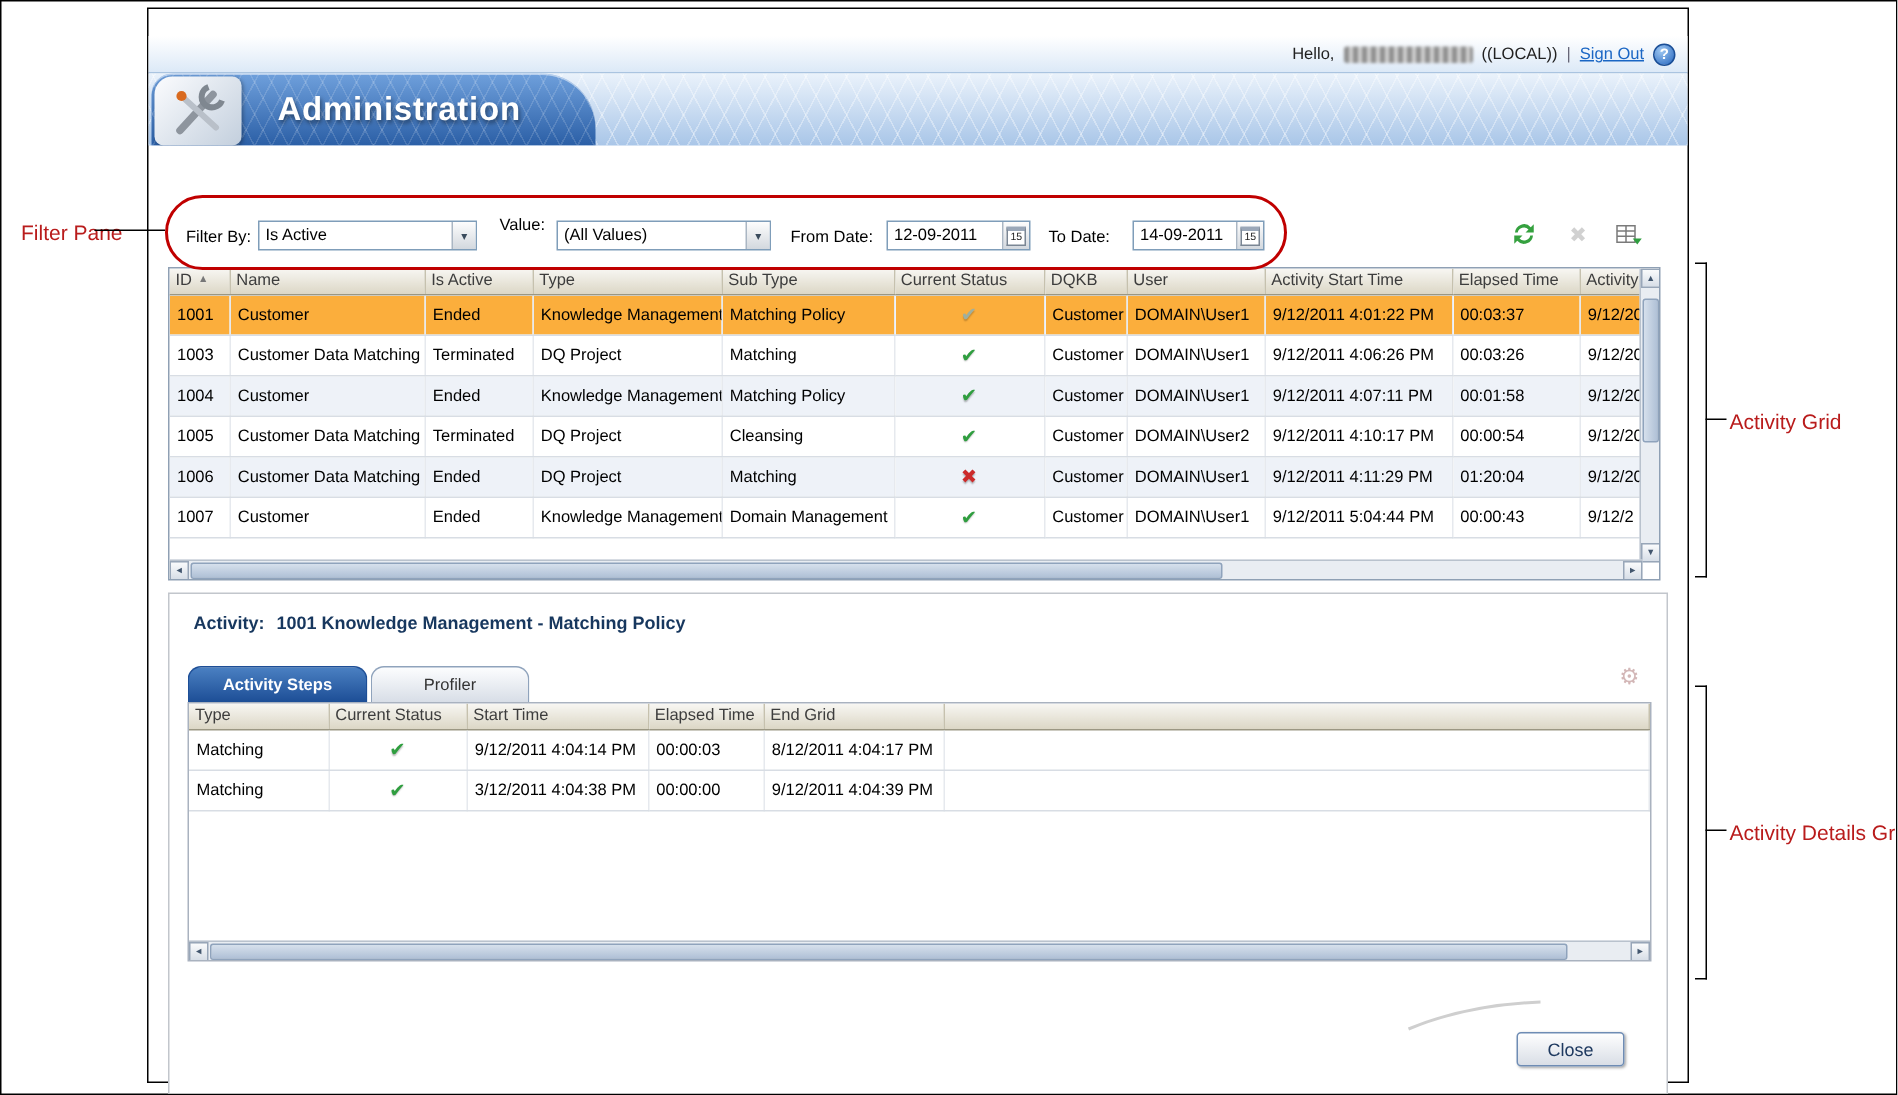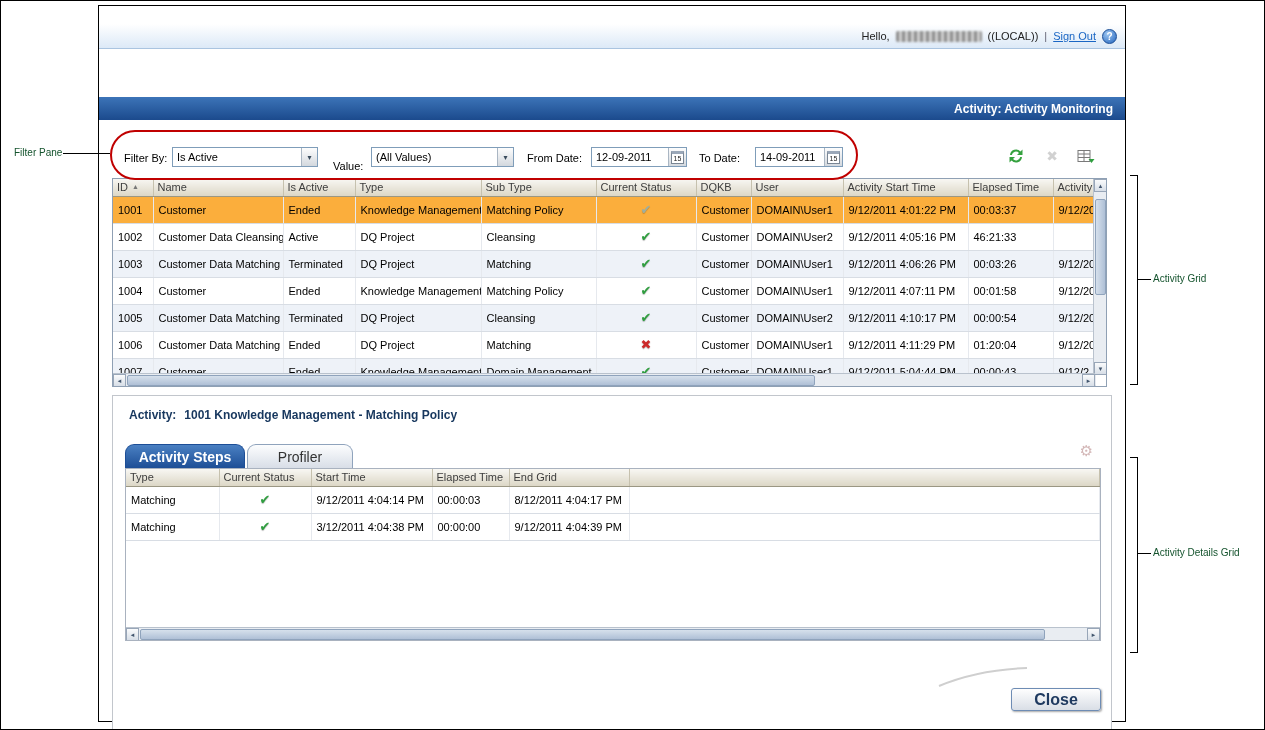--- a/index.html
+++ b/index.html
@@ -4,21 +4,21 @@
 <style>
   *{margin:0;padding:0;box-sizing:border-box}
   :root{
     --selected_row:#FBAE3C; --status_ok:#2F9E3F; --status_fail:#CC2A2A;
     --annotation_red:#C00000; --link_blue:#1A66C4;
   }
   body{font-family:"Liberation Sans",sans-serif;background:#fff}
   .stage{position:relative;width:1265px;height:730px;border:1px solid #000;background:#fff;overflow:hidden}
 
   
-  .ann{position:absolute;font-size:10px;color:#14532d;white-space:nowrap;z-index:50}
+  .ann{position:absolute;font-size:14px;color:#b91c1c;white-space:nowrap;z-index:50}
   .aline{position:absolute;background:#000;height:1px;z-index:50}
   .aline.v{width:1px}
 
   
   .window{position:absolute;left:97px;top:4px;width:1028px;height:717px;background:#fff;border:1px solid #000}
   .titlebar{position:absolute;left:0;top:0;width:100%;height:18px;background:linear-gradient(to right,#103E8E,#3E7CC9 60%,#6FA2DC);display:flex;align-items:center;gap:4px;padding:0 3px}
   .app-ico{width:12px;height:12px;background:linear-gradient(#9cc2ea,#3a6db3);border:1px solid #0c2a55;border-radius:2px;flex:none}
   .title-text{color:#fff;font-size:11px;font-weight:bold;flex:1;white-space:nowrap;overflow:hidden}
   .tb-btn{width:16px;height:13px;background:linear-gradient(#F5F4F1,#C9C5BC);border:1px solid #fff;border-right-color:#6d6a63;border-bottom-color:#6d6a63;box-shadow:0 0 0 1px #40404a;display:flex;align-items:center;justify-content:center;font-size:9px;line-height:9px;color:#000;margin-left:3px;flex:none}
   .maxbox{display:inline-block;width:7px;height:6px;border:1px solid #000;border-top-width:2px}
@@ -68,31 +68,31 @@
   .vscroll{position:absolute;top:0;right:0;width:13px;height:196px;background:#E9EDF2;border-left:1px solid #b9c2cd;z-index:5}
   .hscroll{position:absolute;left:0;bottom:0;height:13px;background:#E9EDF2;border-top:1px solid #b9c2cd;z-index:6}
   .sb-btn{position:absolute;width:13px;height:13px;background:linear-gradient(#FAFBFC,#D7DEE7);border:1px solid #98A6B8;display:flex;align-items:center;justify-content:center;font-size:6px;color:#42566E}
   .sb-thumb{position:absolute;left:1px;width:11px;background:linear-gradient(90deg,#D6E0EC,#AFC0D6);border:1px solid #8FA3BC;border-radius:2px}
   .sb-thumbh{position:absolute;top:1px;height:11px;background:linear-gradient(#D6E0EC,#AFC0D6);border:1px solid #8FA3BC;border-radius:2px}
 
   
   .details{position:absolute;left:13px;top:389px;width:1000px;height:348px;border:1px solid #C2C6CC;background:#fff}
   .d-title{position:absolute;left:16px;top:12px;font-size:12px;font-weight:bold;color:#17375E}
   .d-title .v{margin-left:8px}
-  .tab{position:absolute;top:48px;height:24px;border-radius:9px 9px 0 0;display:flex;align-items:center;justify-content:center;font-size:14px;border:1px solid #8FA3BC;border-bottom:none;cursor:pointer}
+  .tab{position:absolute;top:48px;height:24px;border-radius:9px 9px 0 0;display:flex;align-items:center;justify-content:center;font-size:11px;border:1px solid #8FA3BC;border-bottom:none;cursor:pointer}
   .tab.active{left:12px;width:120px;background:linear-gradient(#4A80C2,#1D4E96);color:#fff;font-weight:bold;border-color:#1D4E96;z-index:2}
   .tab.inactive{left:134px;width:106px;background:linear-gradient(#FCFDFE,#D8DEE7);color:#333}
   .gear{position:absolute;right:18px;top:46px;font-size:15px;color:#C9A6A6;opacity:.8}
   .dgrid-wrap{position:absolute;left:12px;top:72px;width:976px;height:173px;border:1px solid #A9B2BF;background:#fff;overflow:hidden}
   .detail-table{width:974px}
   .detail-table tbody td{background:#fff}
 
   
   .swoosh{position:absolute;left:838px;top:660px}
-  .close-btn{position:absolute;left:912px;top:682px;width:90px;height:23px;border:1px solid #6E8CB4;border-radius:3px;background:linear-gradient(#FEFEFE,#D9DEE6);font-size:16px;font-weight:bold;color:#1F3A60;box-shadow:1px 1px 2px rgba(0,0,0,.35);font-family:inherit;cursor:pointer}
+  .close-btn{position:absolute;left:912px;top:682px;width:72px;height:23px;border:1px solid #6E8CB4;border-radius:3px;background:linear-gradient(#FEFEFE,#D9DEE6);font-size:12px;font-weight:normal;color:#1F3A60;box-shadow:1px 1px 2px rgba(0,0,0,.35);font-family:inherit;cursor:pointer}
 </style>
 </head>
 <body>
 
 <div class="stage">
 
   <div class="ann" style="left:13px;top:146px">Filter Pane</div>
   <div class="aline" style="left:62px;top:152px;width:47px"></div>
 
   <div class="ann" style="left:1152px;top:272px">Activity Grid</div>
@@ -112,33 +112,43 @@
 
     <div class="hello">
       <span>Hello,</span>
       <span class="redacted"></span>
       <span>((LOCAL))</span>
       <span style="color:#667">|</span>
       <span class="signout">Sign Out</span>
       <span class="help">?</span>
     </div>
 
-    <div class="activity-bar">
-      <span>Activity: Activity Monitoring</span>
+    <div class="banner">
+      <div class="mesh-bg"></div>
+      <div class="admin-tab"></div>
+      <span class="page-title">Administration</span>
+      <div class="tool-plate">
+        <svg width="40" height="38" viewBox="0 0 40 38">
+          <line x1="8" y1="32" x2="30" y2="8" stroke="#8E959E" stroke-width="5" stroke-linecap="round"></line>
+          <line x1="9" y1="9" x2="32" y2="30" stroke="#B9C0C9" stroke-width="4" stroke-linecap="round"></line>
+          <path d="M27 3 a7 7 0 1 0 9 9" fill="none" stroke="#7F8790" stroke-width="4"></path>
+          <circle cx="9" cy="9" r="3.4" fill="#D96A1F"></circle>
+        </svg>
+      </div>
     </div>
 
     <div class="filter-ellipse"></div>
 
     <span class="flabel" style="left:25px;top:146px">Filter By:</span>
     <div class="dd" style="left:73px;top:141px;width:146px">
       <span class="dd-val">Is Active</span>
       <span class="dd-btn">▾</span>
     </div>
 
-    <span class="flabel" style="left:234px;top:154px">Value:</span>
+    <span class="flabel" style="left:234px;top:138px">Value:</span>
     <div class="dd" style="left:272px;top:141px;width:143px">
       <span class="dd-val">(All Values)</span>
       <span class="dd-btn">▾</span>
     </div>
 
     <span class="flabel" style="left:428px;top:146px">From Date:</span>
     <div class="dd" style="left:492px;top:141px;width:96px">
       <span class="dd-val">12-09-2011</span>
       <span class="cal-btn">
           <span class="cal-page">15</span>
@@ -208,33 +218,20 @@
               <td>Knowledge Management</td>
               <td>Matching Policy</td>
               <td class="c"><span class="st st-check_dim">✔</span></td>
               <td>Customer</td>
               <td>DOMAIN\User1</td>
               <td>9/12/2011 4:01:22 PM</td>
               <td>00:03:37</td>
               <td>9/12/20</td>
             </tr>
             <tr>
-              <td>1002</td>
-              <td>Customer Data Cleansing</td>
-              <td>Active</td>
-              <td>DQ Project</td>
-              <td>Cleansing</td>
-              <td class="c"><span class="st st-check">✔</span></td>
-              <td>Customer</td>
-              <td>DOMAIN\User2</td>
-              <td>9/12/2011 4:05:16 PM</td>
-              <td>46:21:33</td>
-              <td></td>
-            </tr>
-            <tr>
               <td>1003</td>
               <td>Customer Data Matching</td>
               <td>Terminated</td>
               <td>DQ Project</td>
               <td>Matching</td>
               <td class="c"><span class="st st-check">✔</span></td>
               <td>Customer</td>
               <td>DOMAIN\User1</td>
               <td>9/12/2011 4:06:26 PM</td>
               <td>00:03:26</td>

